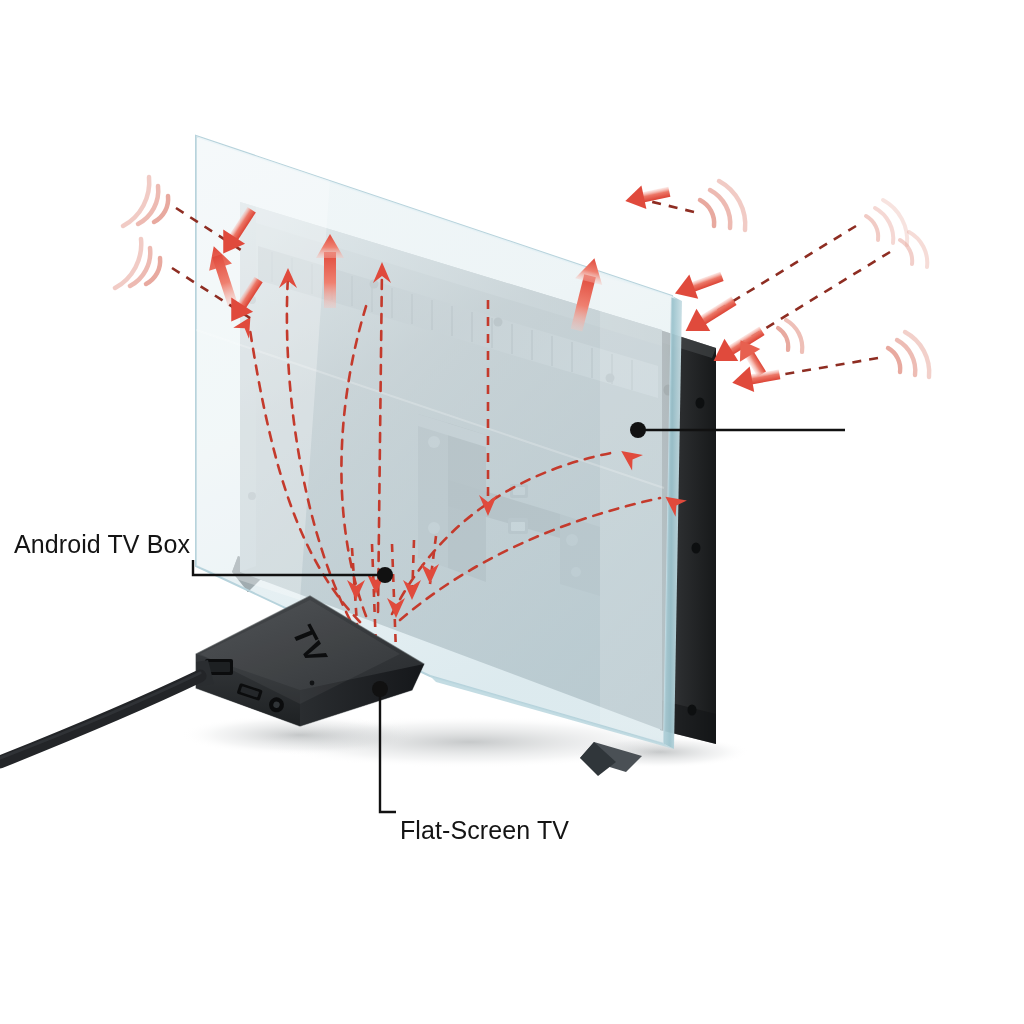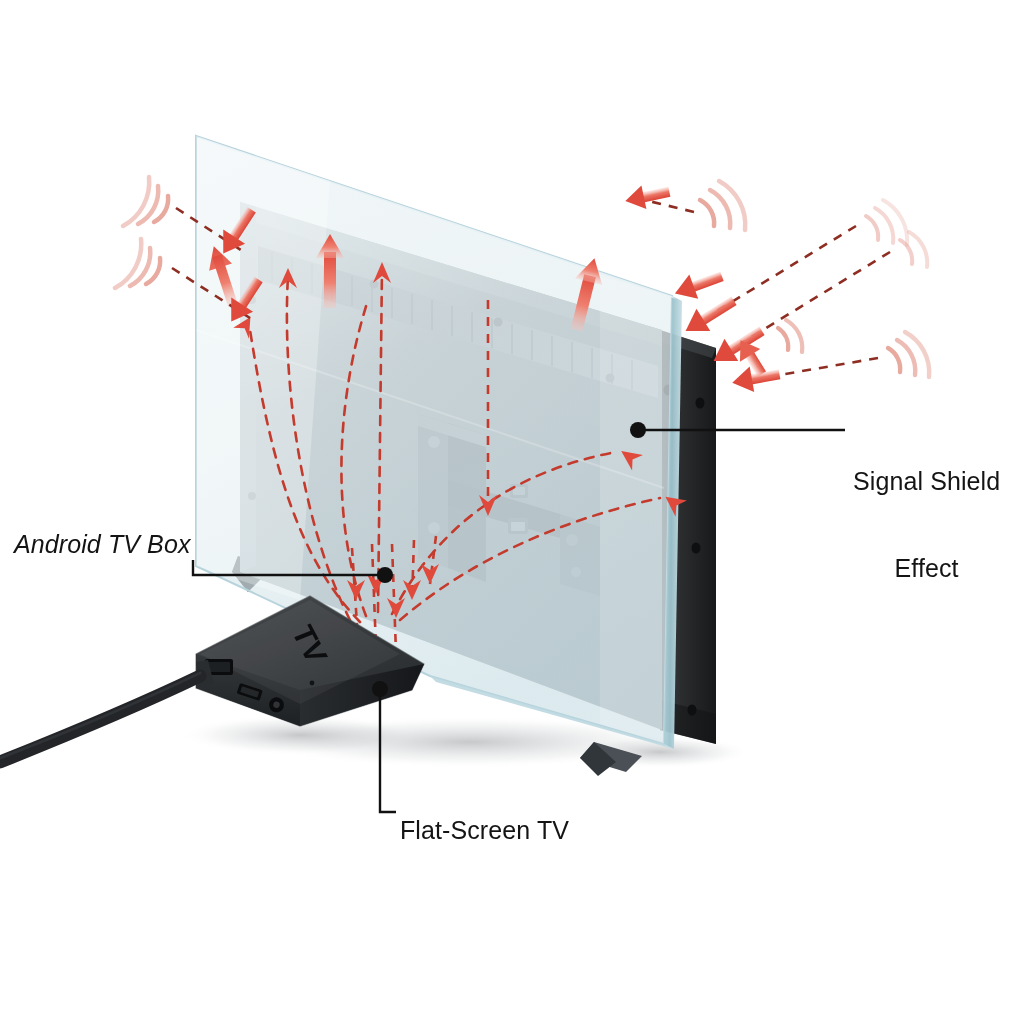--- a/index.html
+++ b/index.html
@@ -33,21 +33,20 @@
     letter-spacing: .1px;
   }
   #label-signal-shield {
     left: 853px;
     top: 409px;
     text-align: center;
   }
   #label-android-box {
     left: 14px;
     top: 530px;
-    font-style: italic;
   }
   #label-flatscreen {
     left: 400px;
     top: 816px;
   }
 </style>
 </head>
 <body>
 
 <div id="stage">
@@ -408,22 +407,18 @@
       <circle cx="638" cy="430" r="8" fill="#111111" stroke="none"></circle>
 
       <polyline points="193,560 193,575 385,575"></polyline>
       <circle cx="385" cy="575" r="8" fill="#111111" stroke="none"></circle>
 
       <polyline points="380,689 380,812 396,812"></polyline>
       <circle cx="380" cy="689" r="8" fill="#111111" stroke="none"></circle>
     </g>
   </svg>
 
-  <div class="lbl" id="label-signal-shield">
-    <div>Signal Shield</div>
-    <div>Effect</div>
-  </div>
 
   <div class="lbl" id="label-android-box">Android TV Box</div>
 
   <div class="lbl" id="label-flatscreen">Flat-Screen TV</div>
 
 </div>
 
 </body></html>

